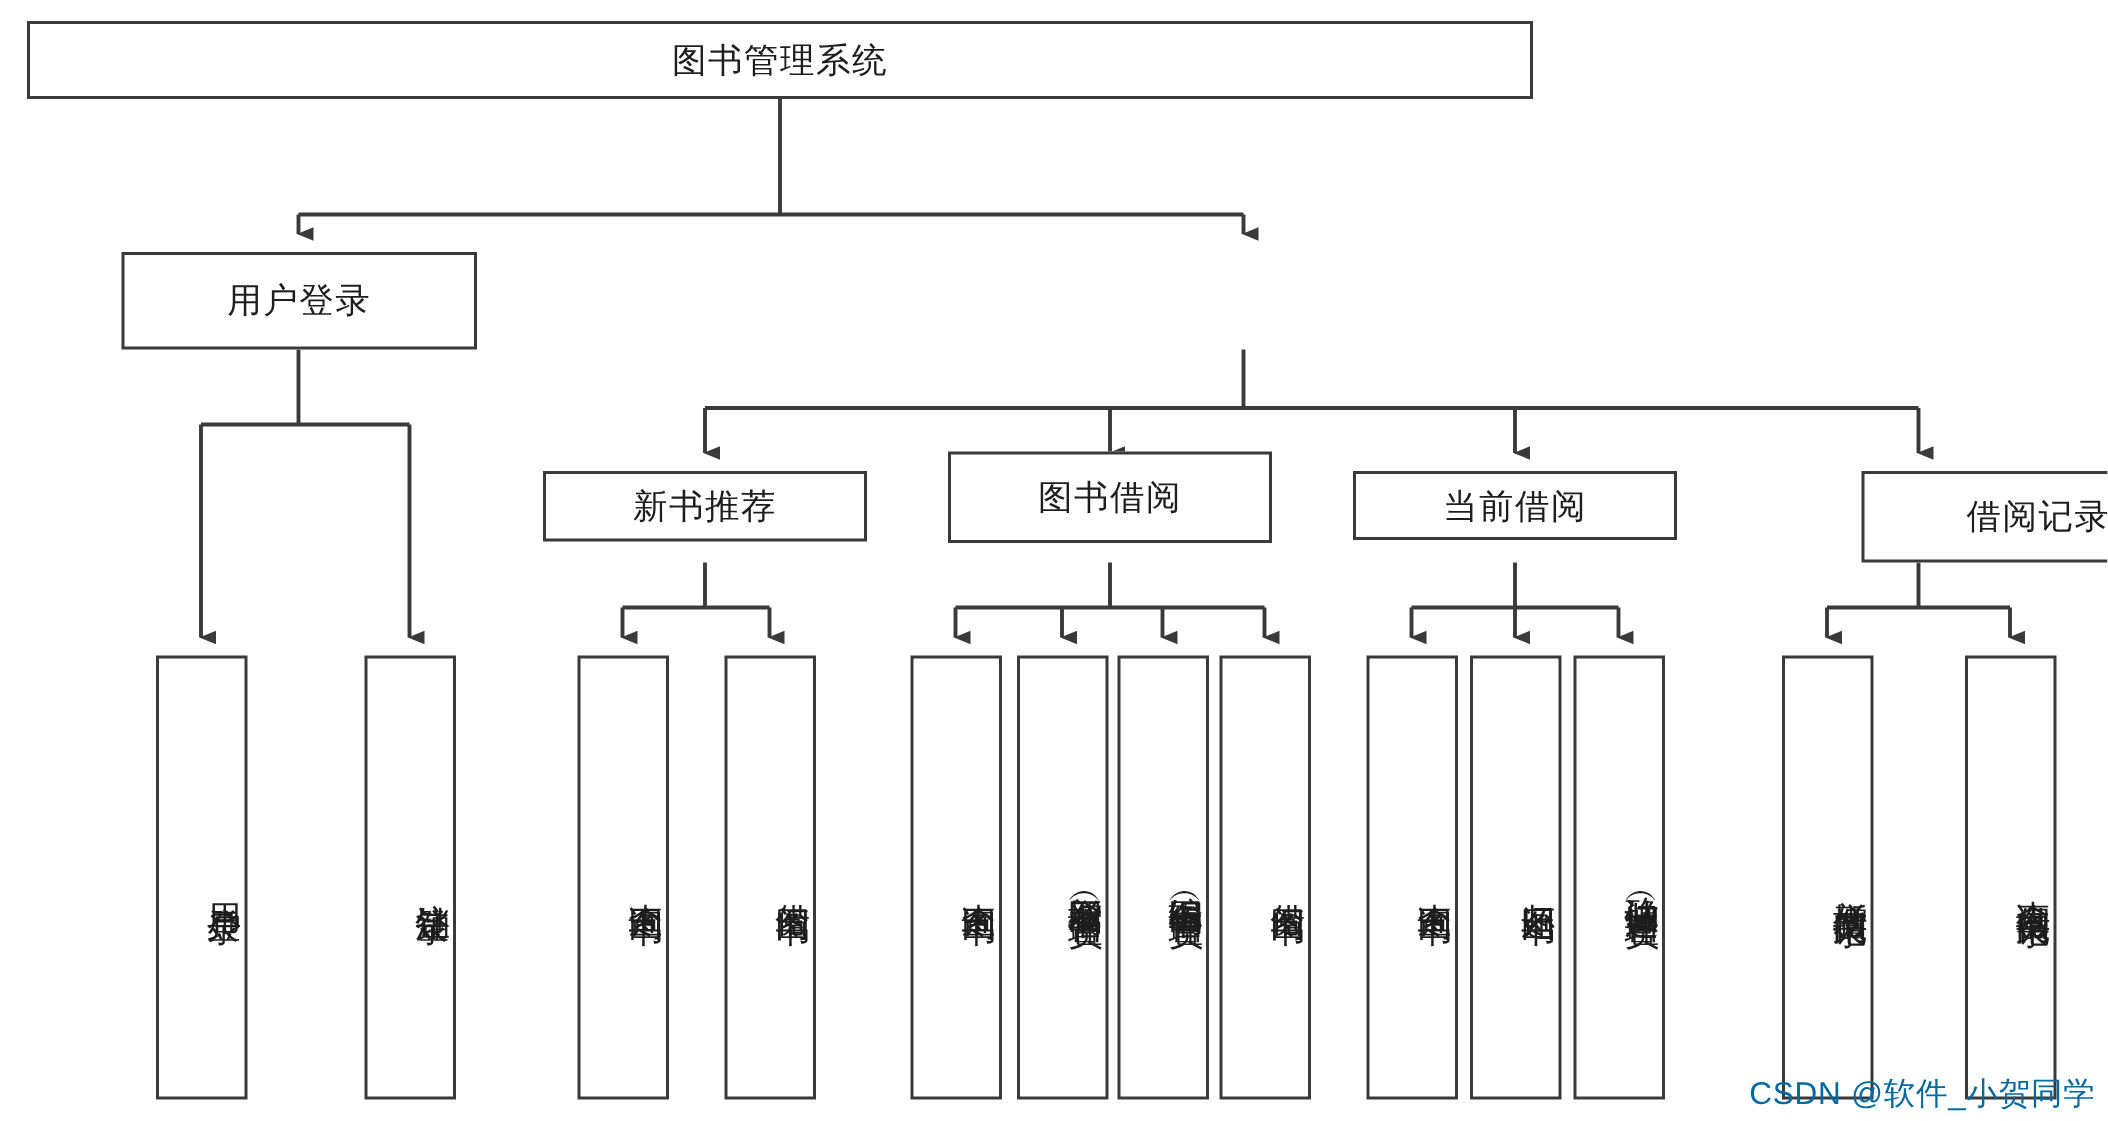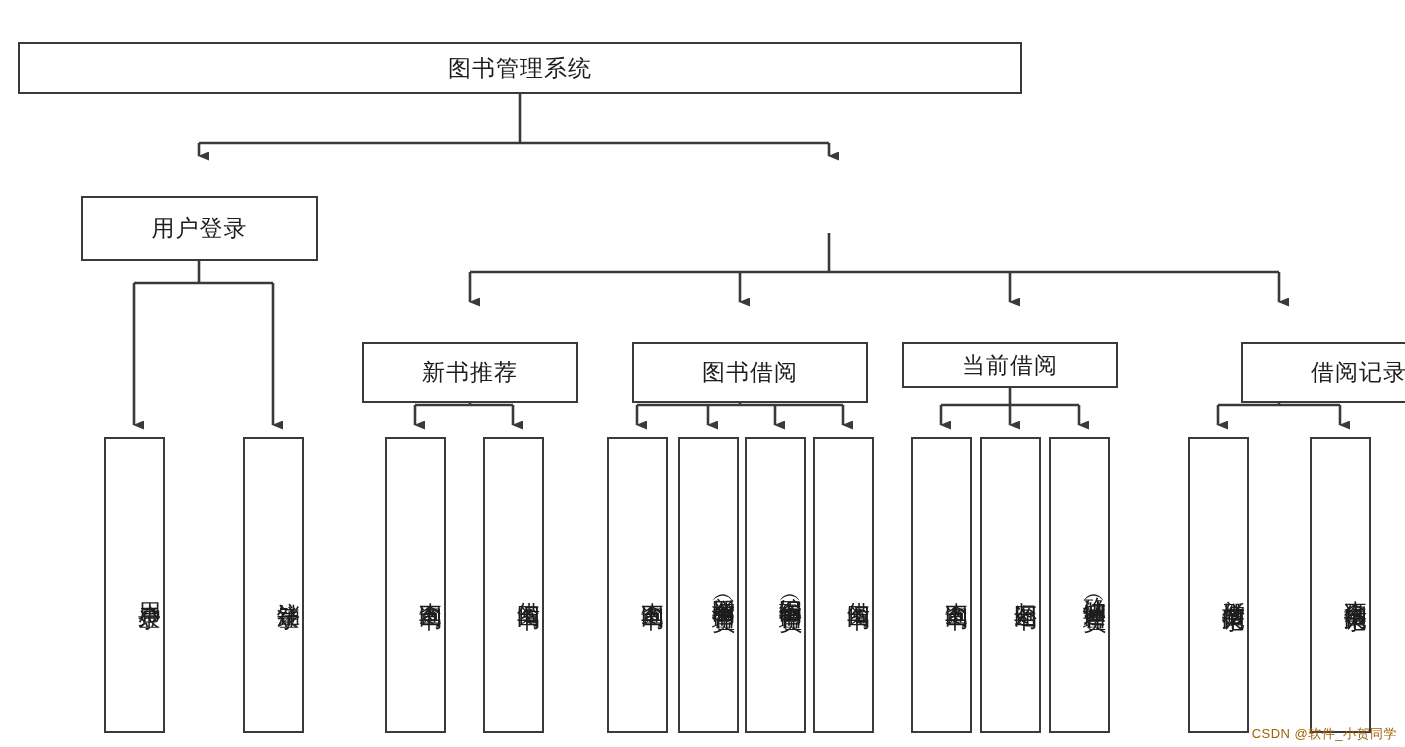--- a/index.html
+++ b/index.html
@@ -31,21 +31,20 @@
     background: #ffffff;
     border: 2px solid #3a3a3a;
     display: flex;
     align-items: center;
     justify-content: center;
     color: #1d1d1d;
   }
   .node.horiz {
     font-size: 23px;
     letter-spacing: 1px;
-    margin-top: 28px;
   }
   .node.vert {
     writing-mode: vertical-rl;
     text-orientation: upright;
     font-size: 23px;
     letter-spacing: 2px;
     padding-top: 6px;
     align-items: flex-start;
     justify-content: center;
   }
@@ -56,22 +55,22 @@
     text-align: center;
   }
   .node.vert .lbl {
     writing-mode: vertical-rl;
     text-orientation: upright;
   }
   #watermark {
     position: absolute;
     right: 8px;
     bottom: 4px;
-    font-size: 13px;
-    color: #a16207;
+    font-size: 21px;
+    color: #0369a1;
     letter-spacing: 0.5px;
     white-space: nowrap;
     user-select: none;
   }
 </style>
 </head>
 <body>
 
 <div id="stage">
 
@@ -127,25 +126,25 @@
 
   <div class="node horiz" style="left:18px; top:14px; width:1004px; height:52px;">
     <span class="lbl">图书管理系统</span>
   </div>
 
   <div class="node horiz" style="left:81px; top:168px; width:237px; height:65px;">
     <span class="lbl">用户登录</span>
   </div>
 
 
-  <div class="node horiz" style="left:362px; top:314px; width:216px; height:61px;">
+  <div class="node horiz" style="left:362px; top:314px; width:216px; height:47px;">
     <span class="lbl">新书推荐</span>
   </div>
 
-  <div class="node horiz" style="left:632px; top:314px; width:236px; height:61px;">
+  <div class="node horiz" style="left:632px; top:301px; width:216px; height:61px;">
     <span class="lbl">图书借阅</span>
   </div>
 
   <div class="node horiz" style="left:902px; top:314px; width:216px; height:46px;">
     <span class="lbl">当前借阅</span>
   </div>
 
   <div class="node horiz" style="left:1241px; top:314px; width:216px; height:61px;padding-left:20px;">
     <span class="lbl">借阅记录</span>
   </div>

